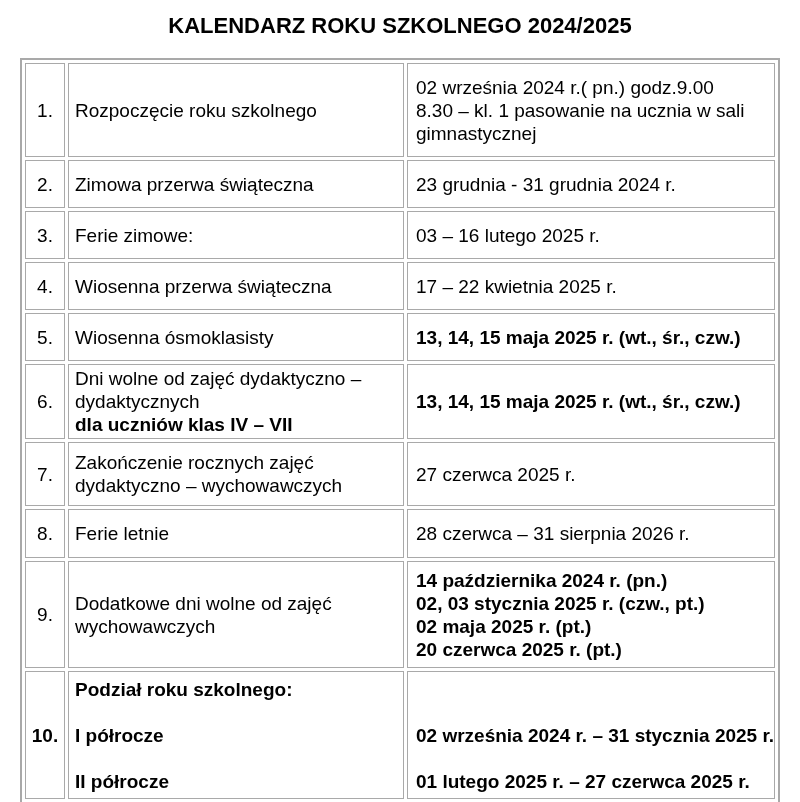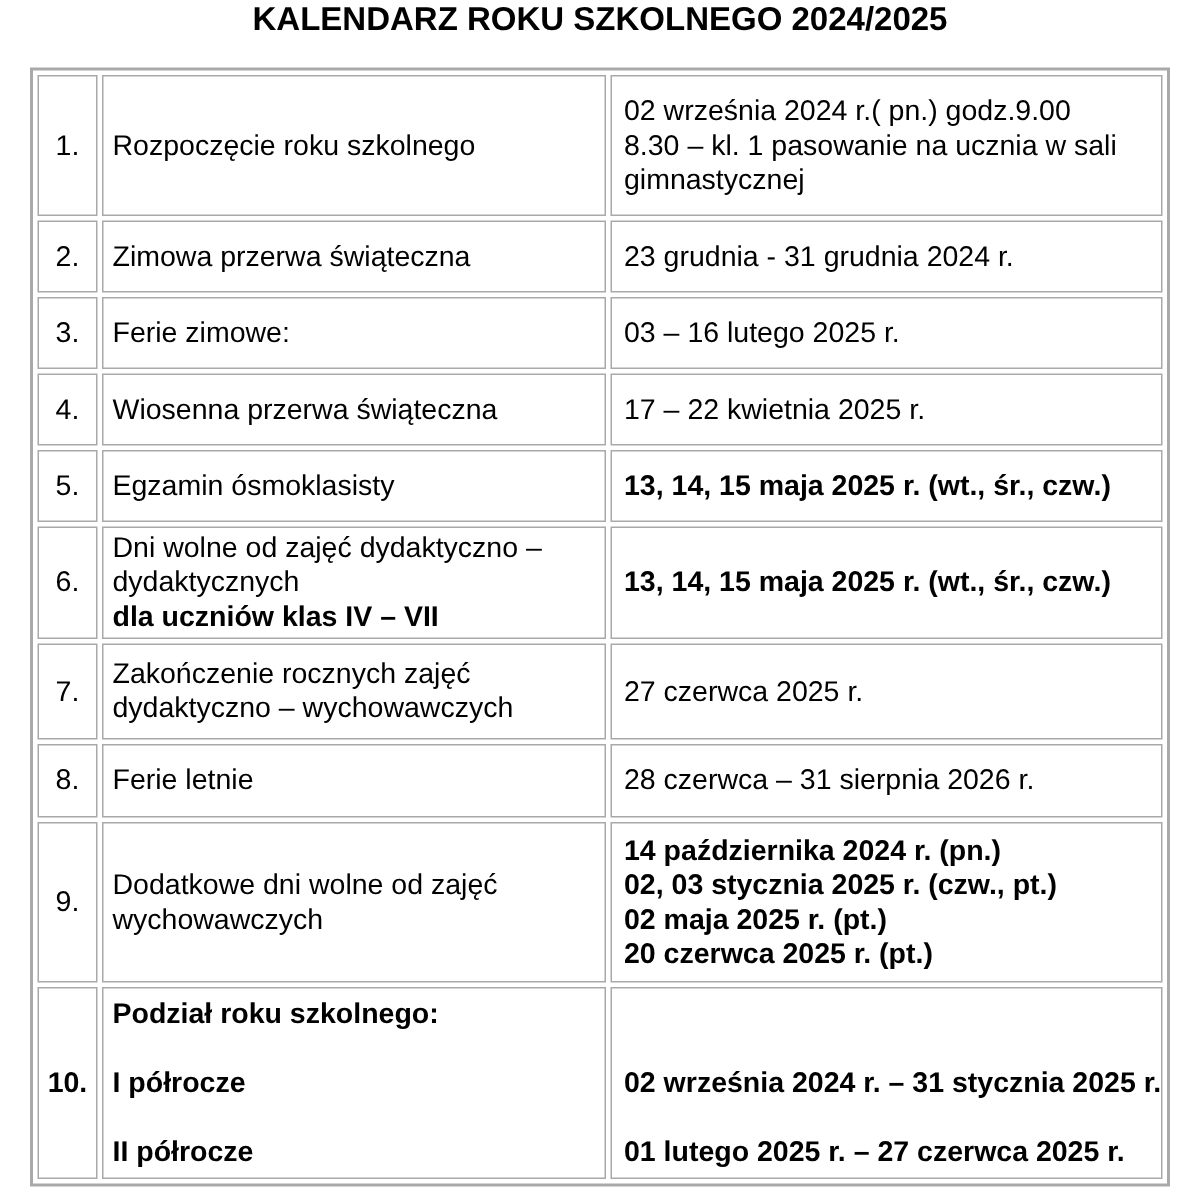--- a/index.html
+++ b/index.html
@@ -11,20 +11,21 @@
     color: #000000;
   }
   .page {
     width: 800px;
     height: 802px;
     overflow: hidden;
     box-sizing: border-box;
   }
   .title {
     margin: 0;
+    padding-top: 13px;
     text-align: center;
     font-size: 22px;
     font-weight: bold;
     line-height: 26px;
   }
   table.calendar {
     border-collapse: separate;
     border-spacing: 3px;
     border: 2px solid #a9a9a9;
     table-layout: fixed;
@@ -120,21 +121,21 @@
         <td class="date">
           <div class="ln">17 – 22 kwietnia 2025 r.</div>
         </td>
       </tr>
 
       <tr class="r5">
         <td class="num">
           <div class="ln">5.</div>
         </td>
         <td class="desc">
-          <div class="ln">Egzamin ósmoklasisty</div>
+          <div class="ln">Wiosenna ósmoklasisty</div>
         </td>
         <td class="date">
           <div class="ln bold">13, 14, 15 maja 2025 r. (wt., śr., czw.)</div>
         </td>
       </tr>
 
       <tr class="r6">
         <td class="num">
           <div class="ln">6.</div>
         </td>

